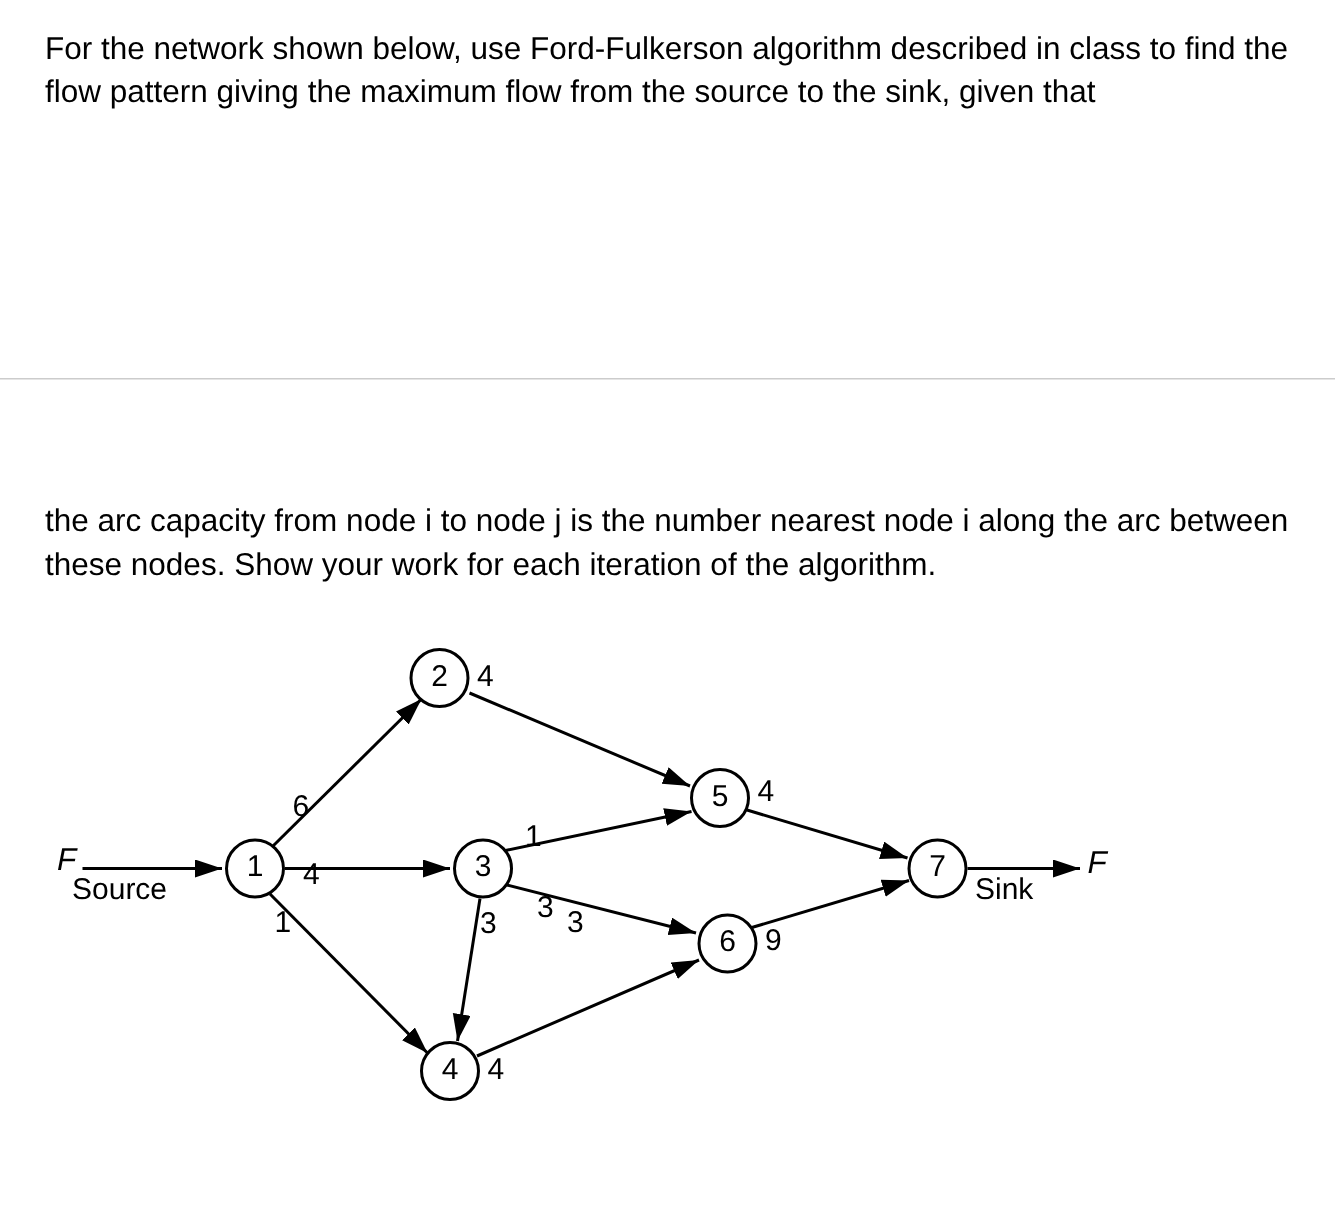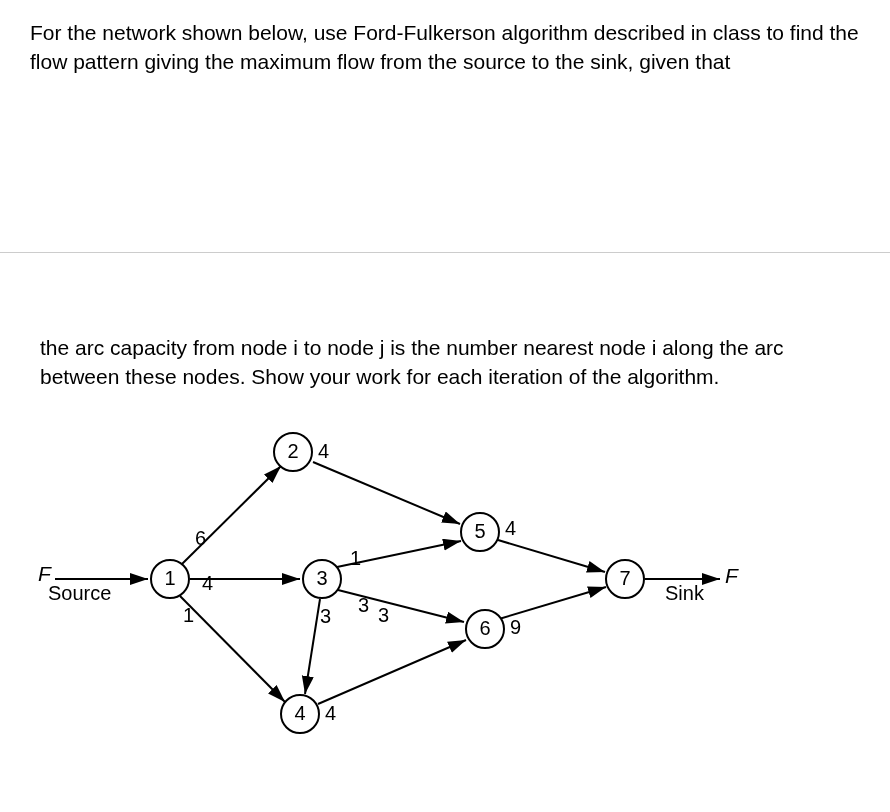--- a/index.html
+++ b/index.html
@@ -21,21 +21,21 @@
       color: #000;
     }
     .separator {
       border-top: 1px solid #ccc;
       margin-top: 165px;
       width: 100%;
     }
     .question-text-2 {
       font-size: 21px;
       line-height: 1.4;
-      padding: 80px 30px 10px 40px;
+      padding: 80px 30px 10px 30px;
       color: #000;
     }
     .diagram-container {
       position: relative;
       width: 890px;
       height: 350px;
       margin-top: 10px;
     }
     .node {
       position: absolute;
@@ -122,21 +122,21 @@
   <div class="node" style="left:150px; top:147px;">1</div>
   <div class="node" style="left:273px; top:20px;">2</div>
   <div class="node" style="left:302px; top:147px;">3</div>
   <div class="node" style="left:280px; top:282px;">4</div>
   <div class="node" style="left:460px; top:100px;">5</div>
   <div class="node" style="left:465px; top:197px;">6</div>
   <div class="node" style="left:605px; top:147px;">7</div>
 
   <div class="f-label" style="left:38px; top:150px;">F</div>
   <div class="source-label" style="left:48px; top:170px;">Source</div>
-  <div class="sink-label" style="left:650px; top:170px;margin-left:15px;">Sink</div>
+  <div class="sink-label" style="left:650px; top:170px;">Sink</div>
   <div class="f-label" style="left:725px; top:152px;">F</div>
 
   <div class="label" style="left:195px; top:115px;">6</div>
   <div class="label" style="left:202px; top:160px;">4</div>
   <div class="label" style="left:183px; top:192px;">1</div>
   <div class="label" style="left:318px; top:28px;">4</div>
   <div class="label" style="left:350px; top:135px;">1</div>
   <div class="label" style="left:358px; top:182px;">3</div>
   <div class="label" style="left:320px; top:193px;">3</div>
   <div class="label" style="left:325px; top:290px;">4</div>

